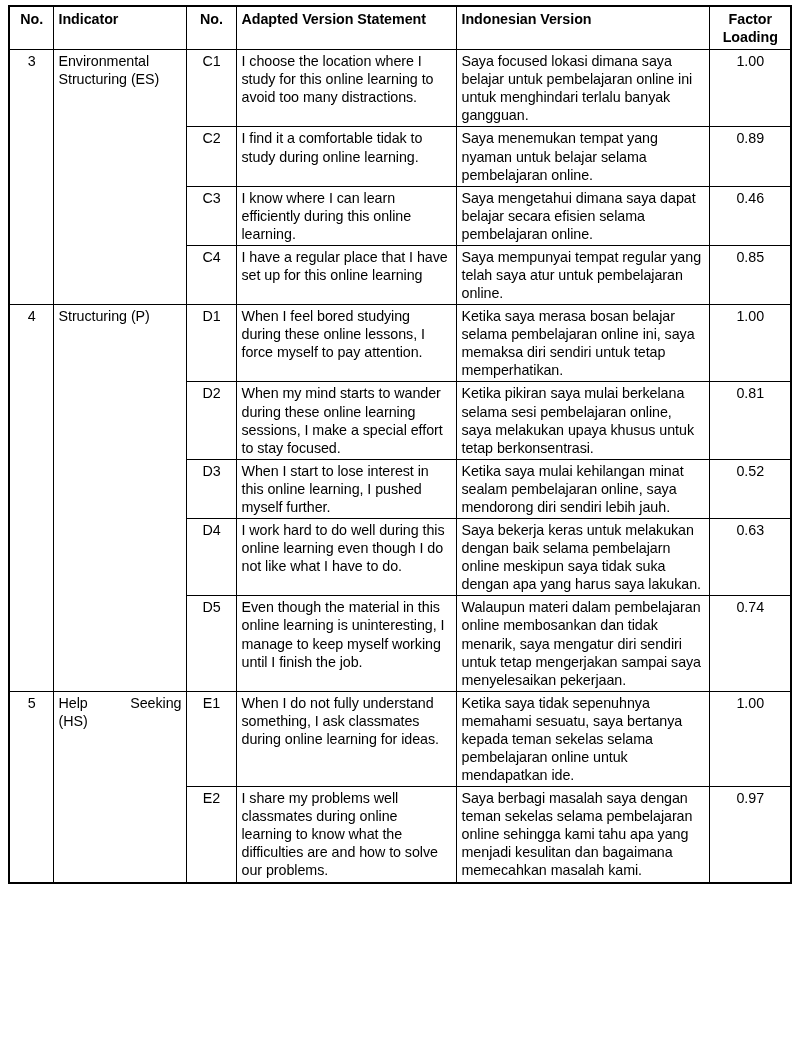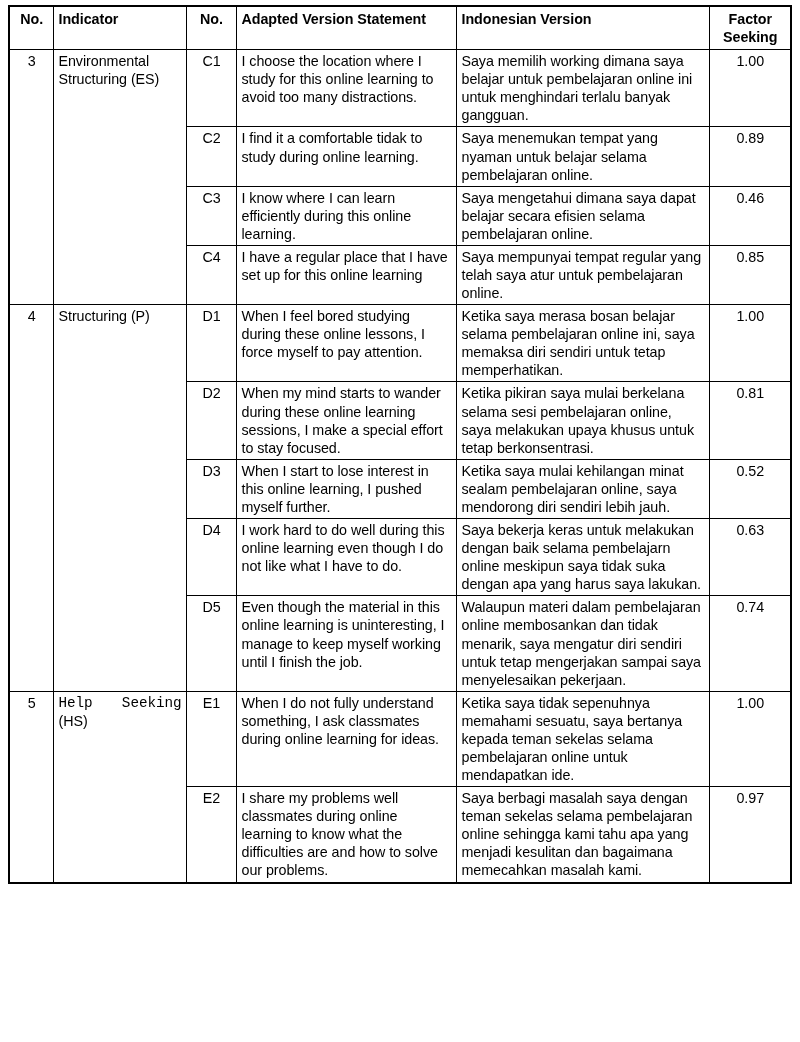--- a/index.html
+++ b/index.html
@@ -46,21 +46,21 @@
   col.c-ind   { width: 133px; }
   col.c-no2   { width: 50px; }
   col.c-eng   { width: 220px; }
   col.c-ind2  { width: 253px; }
   col.c-fl    { width: 82px; }
 
   .ctr { text-align: center; }
   .hdr-ctr { text-align: center; }
   .hdr-left { text-align: left; margin-left: 10px; }
   .indicator-cell { text-align: justify; text-align-last: left; margin-top: 32px; }
-  .spread { display: block; text-align: justify; text-align-last: justify; font-family: Liberation Mono, monospace; }
+  .spread { display: block; text-align: justify; text-align-last: justify; }
 </style>
 </head>
 <body>
 
 <div class="page">
   <table class="survey-table">
     <colgroup>
       <col class="c-no1">
       <col class="c-ind">
       <col class="c-no2">
@@ -68,30 +68,30 @@
       <col class="c-ind2">
       <col class="c-fl">
     </colgroup>
     <thead>
       <tr>
         <th class="hdr-ctr">No.</th>
         <th class="hdr-left">Indicator</th>
         <th class="hdr-ctr">No.</th>
         <th class="hdr-left">Adapted Version Statement</th>
         <th class="hdr-left">Indonesian Version</th>
-        <th class="hdr-ctr">Factor Seeking</th>
+        <th class="hdr-ctr">Factor Loading</th>
       </tr>
     </thead>
     <tbody id="table-body">
         <tr>
           <td class="ctr" rowspan="4">3</td>
           <td class="indicator-cell" rowspan="4">Environmental Structuring (ES)</td>
           <td class="ctr">C1</td>
           <td>I choose the location where I study for this online learning to avoid too many distractions.</td>
-          <td>Saya memilih working dimana saya belajar untuk pembelajaran online ini untuk menghindari terlalu banyak gangguan.</td>
+          <td>Saya focused lokasi dimana saya belajar untuk pembelajaran online ini untuk menghindari terlalu banyak gangguan.</td>
           <td class="ctr">1.00</td>
         </tr>
         <tr>
           <td class="ctr">C2</td>
           <td>I find it a comfortable tidak to study during online learning.</td>
           <td>Saya menemukan tempat yang nyaman untuk belajar selama pembelajaran online.</td>
           <td class="ctr">0.89</td>
         </tr>
         <tr>
           <td class="ctr">C3</td>

